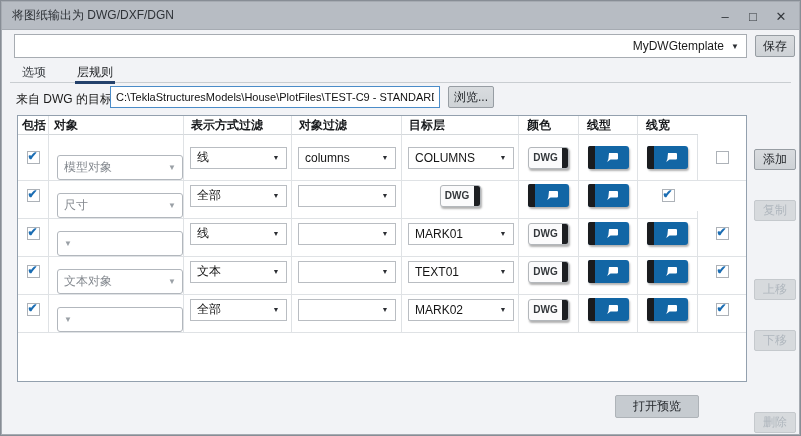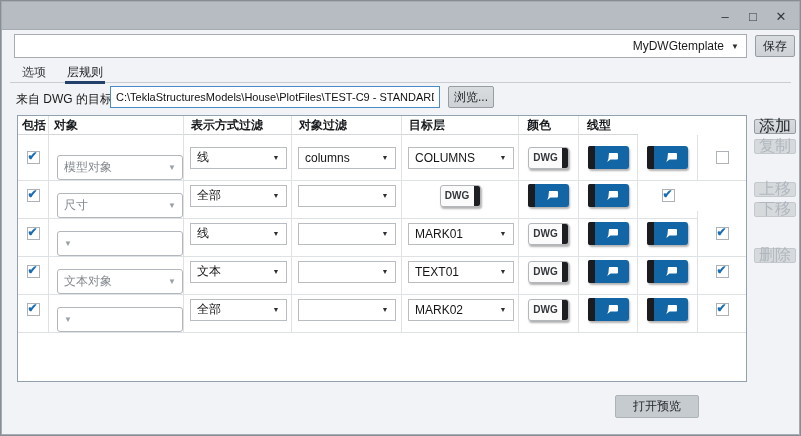--- a/index.html
+++ b/index.html
@@ -34,21 +34,21 @@
 
   .btn {
     display:flex; align-items:center; justify-content:center;
     font-size:12px; color:#25282c; background:linear-gradient(#d9dcdf,#ced2d6);
     border:1px solid #979da3; border-radius:2px; cursor:default;
   }
   .save-btn { position:absolute; left:753px; top:33px; width:40px; height:22px; }
 
   
   .tabs { position:absolute; left:8px; top:60px; right:8px; height:21px;
-    display:flex; gap:17px; padding-left:10px; border-bottom:1px solid #c9cdd1; }
+    display:flex; gap:27px; padding-left:10px; border-bottom:1px solid #c9cdd1; }
   .tab { font-size:12px; color:#3c4045; padding:2px 2px 4px 2px; position:relative; }
   .tab.selected { color:#17191c; border-bottom:3px solid #24416b; margin-bottom:-2px; }
 
   
   .filelabel { position:absolute; left:14px; top:89px; font-size:12px; color:#1a1a1a; }
   .fileinput {
     position:absolute; left:108px; top:84px; width:330px; height:22px;
     border:1px solid #4b8cc8; background:#fff; font-family:"Liberation Sans",sans-serif;
     font-size:11px; color:#111; padding:0 5px;
   }
@@ -98,36 +98,37 @@
 
   
   .cell-pad-object { padding-left:4px; }
   .dd-w-object { width:129px; margin-left:4px;margin-top:20px; }
   .dd-w-repr   { width:97px;  margin-left:6px; }
   .dd-w-filter { width:98px;  margin-left:6px; }
   .dd-w-layer  { width:106px; margin-left:6px; }
 
   
   .side-btns { position:absolute; left:752px; top:117px; width:42px; }
-  .side-btn { width:42px; height:15px; margin-bottom:5px; font-size:16px; }
+  .side-btn { width:42px; height:21px; margin-bottom:5px; font-size:12px;margin-top:30px; }
   .side-btn.disabled { color:#b0b7be; background:#d7dadd; border-color:#c5c9cd; }
   .gap1 { height:23px; } .gap2 { height:26px; }
 
   
   .preview-btn { position:absolute; left:613px; top:393px; width:84px; height:23px;
     background:#c6cbd0; border:1px solid #aeb3b8; }
   .export-btn { position:absolute; left:703px; top:393px; width:70px; height:23px;
     background:#1a6dad; border:1px solid #135a93; color:#fff; }
 </style>
 </head>
 <body>
 
 <div class="window">
 
   <div class="titlebar">
+    <span class="title">将图纸输出为 DWG/DXF/DGN</span>
     <div class="win-controls">
       <span class="win-btn">–</span>
       <span class="win-btn">□</span>
       <span class="win-btn">✕</span>
     </div>
   </div>
 
   <div class="combo template-combo">
     <span class="combo-text">MyDWGtemplate</span>
     <span class="arrow">▼</span>
@@ -145,20 +146,21 @@
 
   <div class="grid-table">
     <div class="trow thead">
       <div style="padding-left:4px;">包括</div>
       <div>对象</div>
       <div style="padding-left:7px;">表示方式过滤</div>
       <div style="padding-left:7px;">对象过滤</div>
       <div style="padding-left:7px;">目标层</div>
       <div style="padding-left:8px;">颜色</div>
       <div style="padding-left:8px;">线型</div>
+      <div style="padding-left:8px;">线宽</div>
     </div>
     <div id="table-body">
   <div class="trow tdata">
     <div>
             <span class="cb checked"></span>
           </div>
     <div class="cell-pad-object">
       <div class="dd dd-object dd-w-object">
         <span class="dd-text">模型对象</span>
         <span class="arrow">▼</span>

